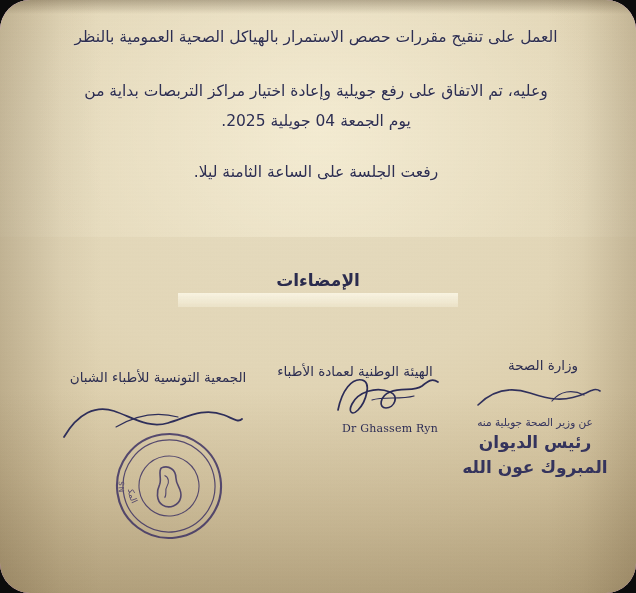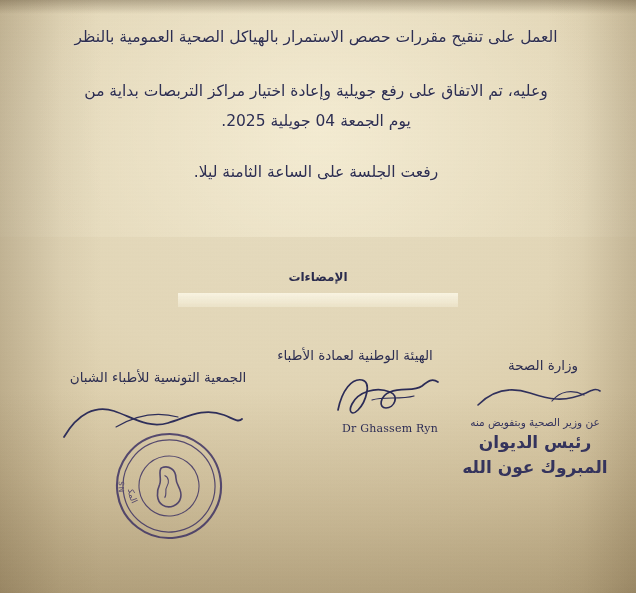--- a/index.html
+++ b/index.html
@@ -8,20 +8,21 @@
     padding: 0;
     background: #0c0c0c;
   }
   #page {
     position: relative;
     width: 636px;
     height: 593px;
     overflow: hidden;
     font-family: "DejaVu Sans", sans-serif;
     background: #f0abfc;
+    border-radius: 30px;
   }
 
   
   .paper {
     position: absolute;
     left: 0;
     top: 0;
     width: 636px;
     height: 593px;
     background:
@@ -92,21 +93,21 @@
   .p3 { text-align: center; }
 
   
   .sig-heading {
     position: absolute;
     top: 270px;
     left: 0;
     width: 100%;
     text-align: center;
     color: #2b2c4e;
-    font-size: 12px;
+    font-size: 17px;
     font-weight: bold;
     direction: rtl;
   }
   .sig-underline {
     position: absolute;
     top: 293px;
     left: 178px;
     width: 280px;
     height: 14px;
     background: linear-gradient(to bottom, rgba(255,252,238,0.75), rgba(246,240,218,0.45));
@@ -126,21 +127,21 @@
     text-align: center;
     direction: rtl;
     color: #2e2f52;
   }
   .sig-label {
     font-size: 13.5px;
     line-height: 1.5;
     white-space: nowrap;
   }
   .col-right { right: 0px; top: 10px; width: 130px; }
-  .col-mid   { left: 232px; top: 0px; width: 190px; }
+  .col-mid   { left: 232px; top: 16px; width: 190px; }
   .col-left  { left: 30px; top: 22px; width: 200px; }
 
   
   .ink {
     position: absolute;
     color: #2a2a52;
   }
 
   .hand-mid {
     left: 300px;
@@ -236,21 +237,21 @@
 
     <div class="sig-col col-right">
       <div class="sig-label">وزارة الصحة</div>
     </div>
 
     <div class="ink hand-right">
       <svg width="150" height="26" viewBox="0 0 150 26">
         <path d="M18,20 C34,4 52,2 70,8 C88,14 104,18 126,8 C132,5 136,3 140,6" fill="none" stroke="#31315c" stroke-width="1.6" stroke-linecap="round"></path>
         <path d="M92,16 C100,6 112,4 124,10" fill="none" stroke="#31315c" stroke-width="1.2" stroke-linecap="round"></path>
       </svg>
-      <div>عن وزير الصحية وبتفويض منه</div>
+      <div>عن وزير الصحة جويلية منه</div>
       <div class="bold-line">رئيس الديوان</div>
       <div class="bold-line">المبروك عون الله</div>
     </div>
 
     <div class="sig-col col-mid">
       <div class="sig-label">الهيئة الوطنية لعمادة الأطباء</div>
     </div>
 
     <div class="ink hand-mid">
       <svg width="120" height="56" viewBox="0 0 120 56">

